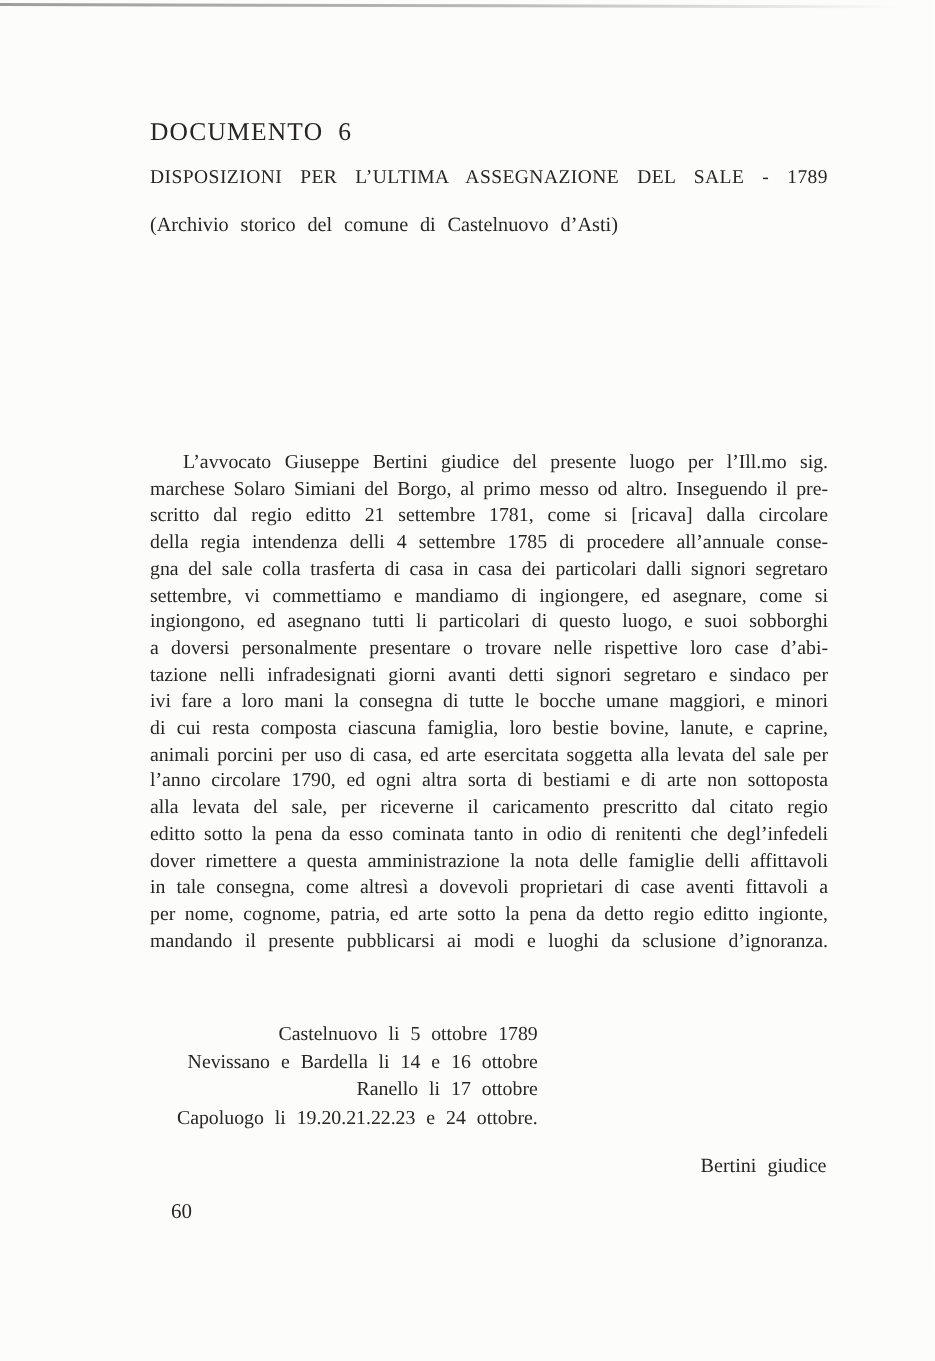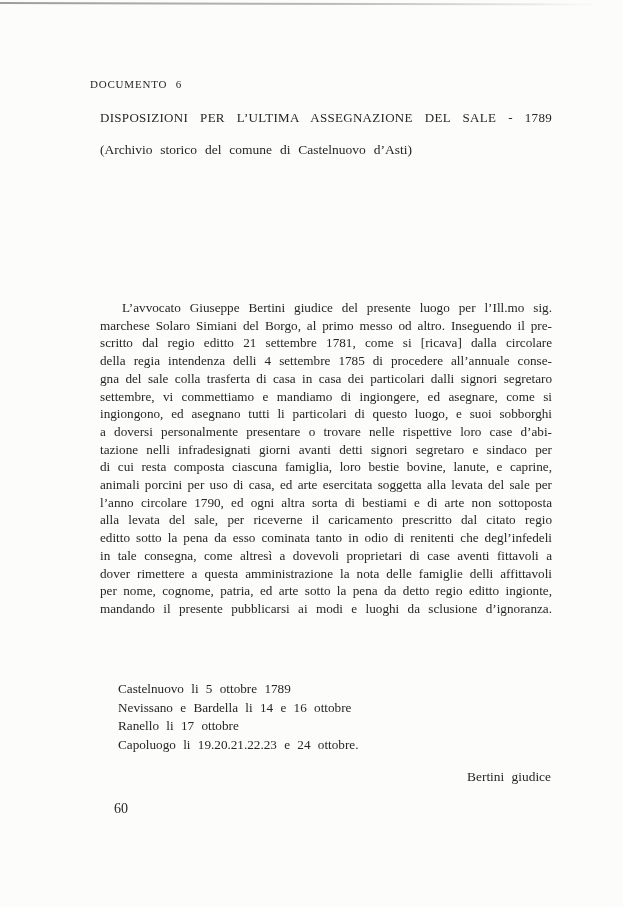--- a/index.html
+++ b/index.html
@@ -22,23 +22,23 @@
     left: 0;
     width: 600px;
     height: 2px;
     background: linear-gradient(to right,
       #9d9d9b 0%, #b9b9b7 55%, #d4d4d2 75%, rgba(212,212,210,0) 100%);
     transform: rotate(0.15deg);
     transform-origin: left center;
   }
   .doc-label {
     position: absolute;
-    left: 90px;
+    left: 100px;
     top: 78px;
-    font-size: 11px;
+    font-size: 17px;
     letter-spacing: 0.8px;
     word-spacing: 5px;
   }
   .title {
     position: absolute;
     left: 100px;
     top: 110px;
     width: 452px;
     font-size: 13px;
     letter-spacing: 0.3px;
@@ -69,20 +69,21 @@
   .body-par .line:first-child {
     text-indent: 22px;
   }
   .schedule {
     position: absolute;
     left: 118px;
     top: 680px;
     font-size: 13.2px;
     line-height: 18.6px;
     word-spacing: 4px;
+    text-align: right;
   }
   .signature {
     position: absolute;
     right: 72px;
     top: 769px;
     font-size: 13.4px;
     word-spacing: 4px;
     text-align: left;
   }
   .page-number {
@@ -108,27 +109,28 @@
   <div class="body-par">
       <div class="line">L’avvocato Giuseppe Bertini giudice del presente luogo per l’Ill.mo sig.</div>
       <div class="line">marchese Solaro Simiani del Borgo, al primo messo od altro. Inseguendo il pre-</div>
       <div class="line">scritto dal regio editto 21 settembre 1781, come si [ricava] dalla circolare</div>
       <div class="line">della regia intendenza delli 4 settembre 1785 di procedere all’annuale conse-</div>
       <div class="line">gna del sale colla trasferta di casa in casa dei particolari dalli signori segretaro</div>
       <div class="line">settembre, vi commettiamo e mandiamo di ingiongere, ed asegnare, come si</div>
       <div class="line">ingiongono, ed asegnano tutti li particolari di questo luogo, e suoi sobborghi</div>
       <div class="line">a doversi personalmente presentare o trovare nelle rispettive loro case d’abi-</div>
       <div class="line">tazione nelli infradesignati giorni avanti detti signori segretaro e sindaco per</div>
+      <div class="line">ivi fare a loro mani la consegna di tutte le bocche umane maggiori, e minori</div>
       <div class="line">di cui resta composta ciascuna famiglia, loro bestie bovine, lanute, e caprine,</div>
       <div class="line">animali porcini per uso di casa, ed arte esercitata soggetta alla levata del sale per</div>
       <div class="line">l’anno circolare 1790, ed ogni altra sorta di bestiami e di arte non sottoposta</div>
       <div class="line">alla levata del sale, per riceverne il caricamento prescritto dal citato regio</div>
       <div class="line">editto sotto la pena da esso cominata tanto in odio di renitenti che degl’infedeli</div>
+      <div class="line">dover rimettere a questa amministrazione la nota delle famiglie delli affittavoli</div>
       <div class="line">in tale consegna, come altresì a dovevoli proprietari di case aventi fittavoli a</div>
-      <div class="line">dover rimettere a questa amministrazione la nota delle famiglie delli affittavoli</div>
       <div class="line">per nome, cognome, patria, ed arte sotto la pena da detto regio editto ingionte,</div>
       <div class="line">mandando il presente pubblicarsi ai modi e luoghi da sclusione d’ignoranza.</div>
     </div>
 
   <div class="schedule">
       <div class="line">Castelnuovo li 5 ottobre 1789</div>
       <div class="line">Nevissano e Bardella li 14 e 16 ottobre</div>
       <div class="line">Ranello li 17 ottobre</div>
       <div class="line">Capoluogo li 19.20.21.22.23 e 24 ottobre.</div>
     </div>

